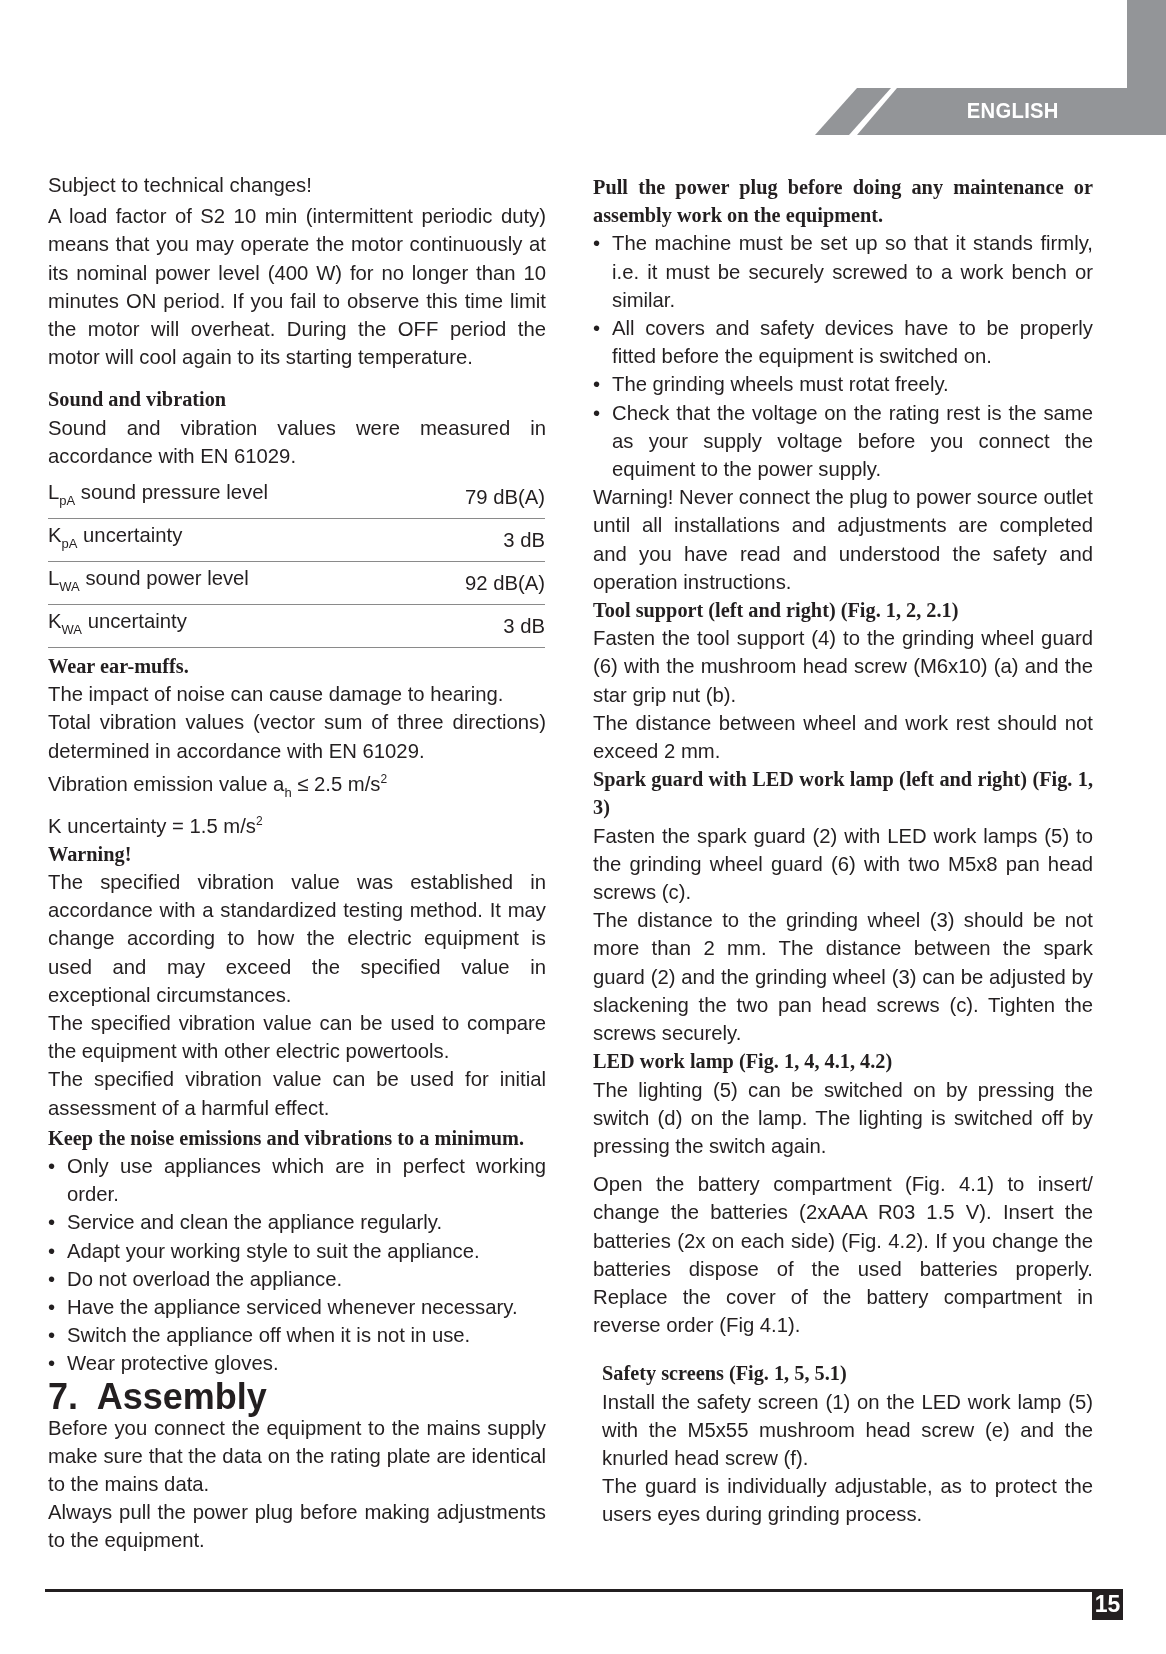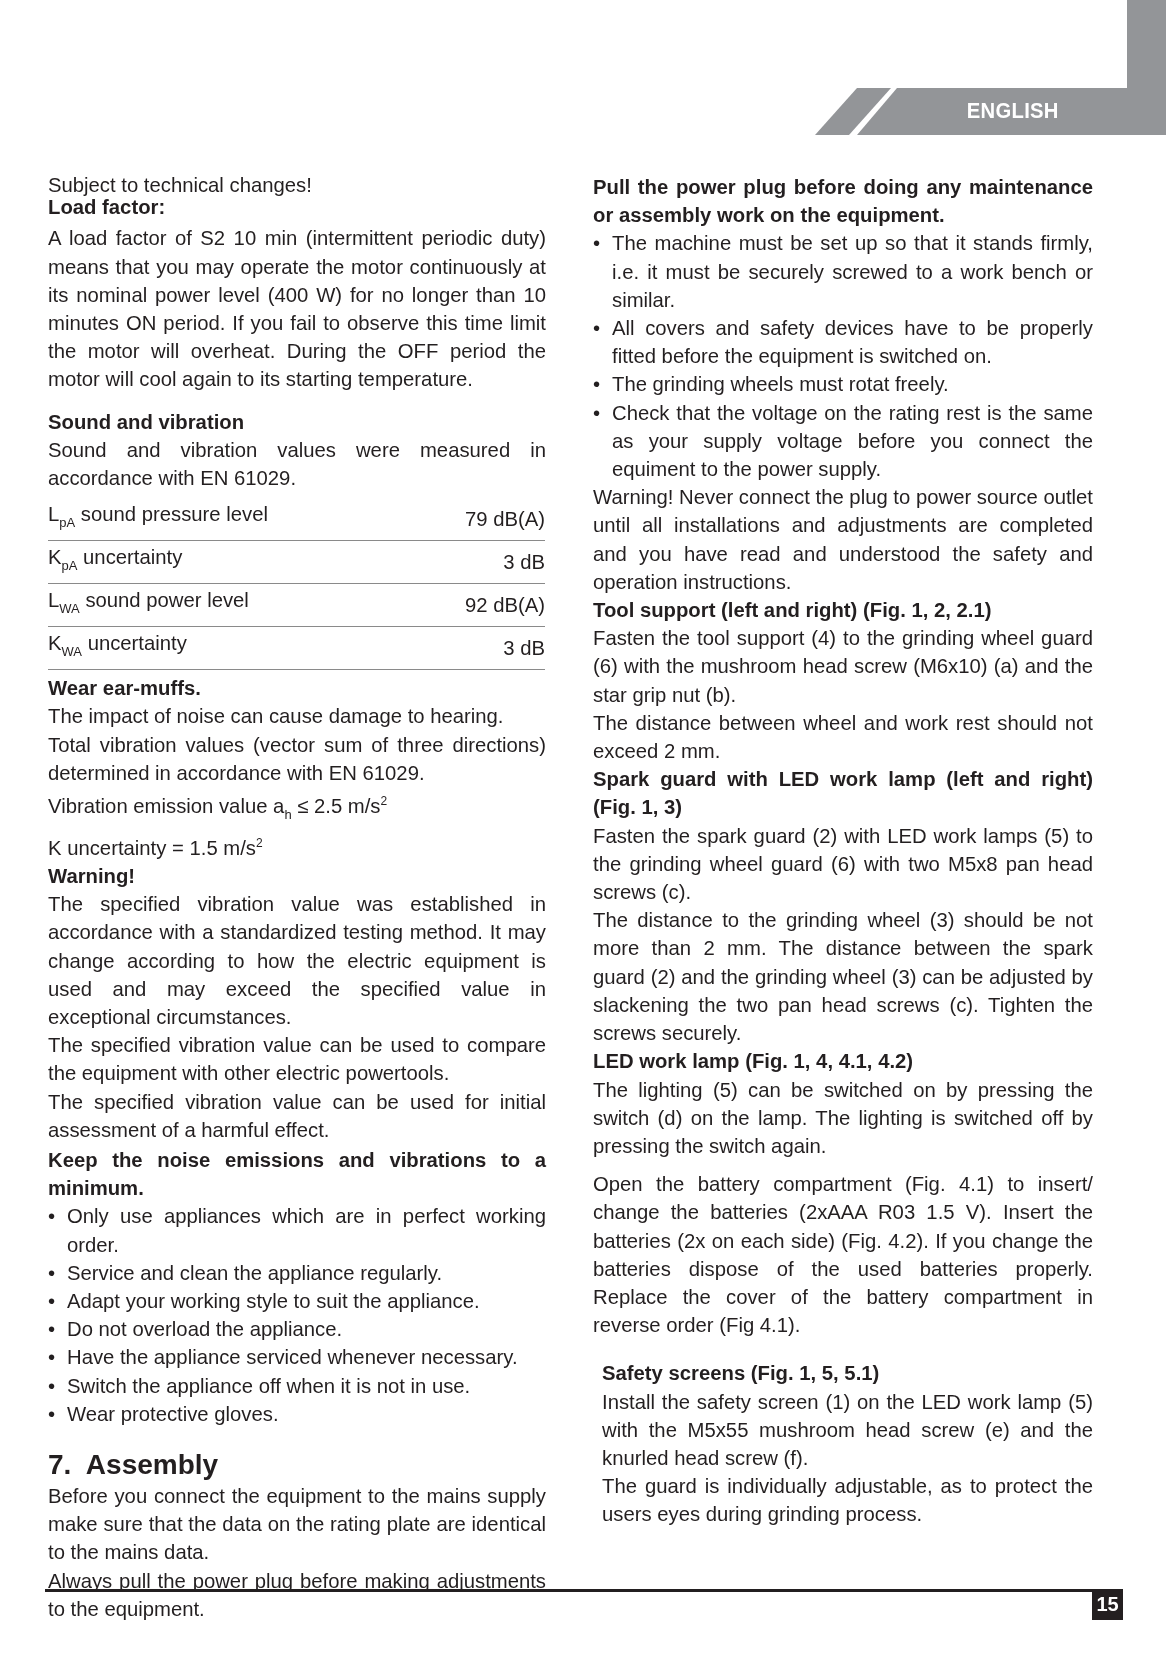--- a/index.html
+++ b/index.html
@@ -9,47 +9,46 @@
   .hdr-band { position:absolute; left:857px; top:88px; width:309px; height:47px; background:#939598;
               clip-path: polygon(40px 0, 100% 0, 100% 100%, 0 100%); }
   .hdr-slash { position:absolute; left:815px; top:88px; width:76px; height:47px; background:#939598;
                clip-path: polygon(42px 0, 76px 0, 34px 100%, 0 100%); }
   .hdr-lang { position:absolute; left:930px; top:98px; width:180px; text-align:center; color:#ffffff;
               font-weight:bold; font-size:22px; letter-spacing:0.3px; transform:scaleX(0.92); transform-origin:left; }
   .col { position:absolute; font-size:20.3px; line-height:28.2px; }
   .col-left { left:48px; top:171px; width:498px; }
   .col-right { left:593px; top:173px; width:500px; }
   p { margin:0; text-align:justify; }
-  .b { font-weight:bold; }
-  .h-big { font-weight:bold; font-size:28px; line-height:34px; margin-top:20px; }
+  .b { font-weight:bold;font-family:Liberation Serif, serif; }
+  .h-big { font-weight:bold; font-size:36px; line-height:34px; margin-top:2px; }
   ul { list-style:none; margin:0; padding:0; }
   li { position:relative; padding-left:19px; text-align:justify; }
   li::before { content:"•"; position:absolute; left:0; top:0; }
   .tbl { width:497px; border-collapse:collapse; margin:6px 0 4px 0; }
   .tbl td { padding:1px 0 2px 0; border-bottom:1.5px solid #8a8a8a; font-size:20.3px; line-height:30px; }
   .tbl td.v { text-align:right; }
   sup { font-size:12px; }
   .sub2 { font-size:13px; vertical-align:-6px; }
   .gap { height:10px; }
   .indent { padding-left:9px; }
   .footer-line { position:absolute; left:45px; top:1589px; width:1048px; height:3px; background:#231f20; }
   .pagenum { position:absolute; left:1092px; top:1589px; width:31px; height:31px; background:#231f20; color:#fff;
-             font-weight:bold; font-size:20px; line-height:31px; text-align:center; }
+             font-weight:bold; font-size:23px; line-height:31px; text-align:center; }
 </style>
 </head>
 <body>
 
 <div class="hdr-vbar"></div>
 <div class="hdr-slash"></div>
 <div class="hdr-band"></div>
 <div class="hdr-lang">ENGLISH</div>
 
 <div class="col col-left">
   <p>Subject to technical changes!</p>
-  <p class="b" style="margin-top:-6px;">Load factor:</p>
   <p style="margin-top:3px;">A load factor of S2 10 min (intermittent periodic duty) means that you may operate the motor continuously at its nominal power level (400 W) for no longer than 10 minutes ON period. If you fail to observe this time limit the motor will overheat. During the OFF period the motor will cool again to its starting temperature.</p>
   <p class="b" style="margin-top:14px;">Sound and vibration</p>
   <p>Sound and vibration values were measured in accordance with EN 61029.</p>
 
   <table class="tbl">
     <tbody>
         <tr>
       <td><span>L</span><span class="sub2">pA</span> <span>sound pressure level</span></td>
       <td class="v">79 dB(A)</td>
     </tr>

